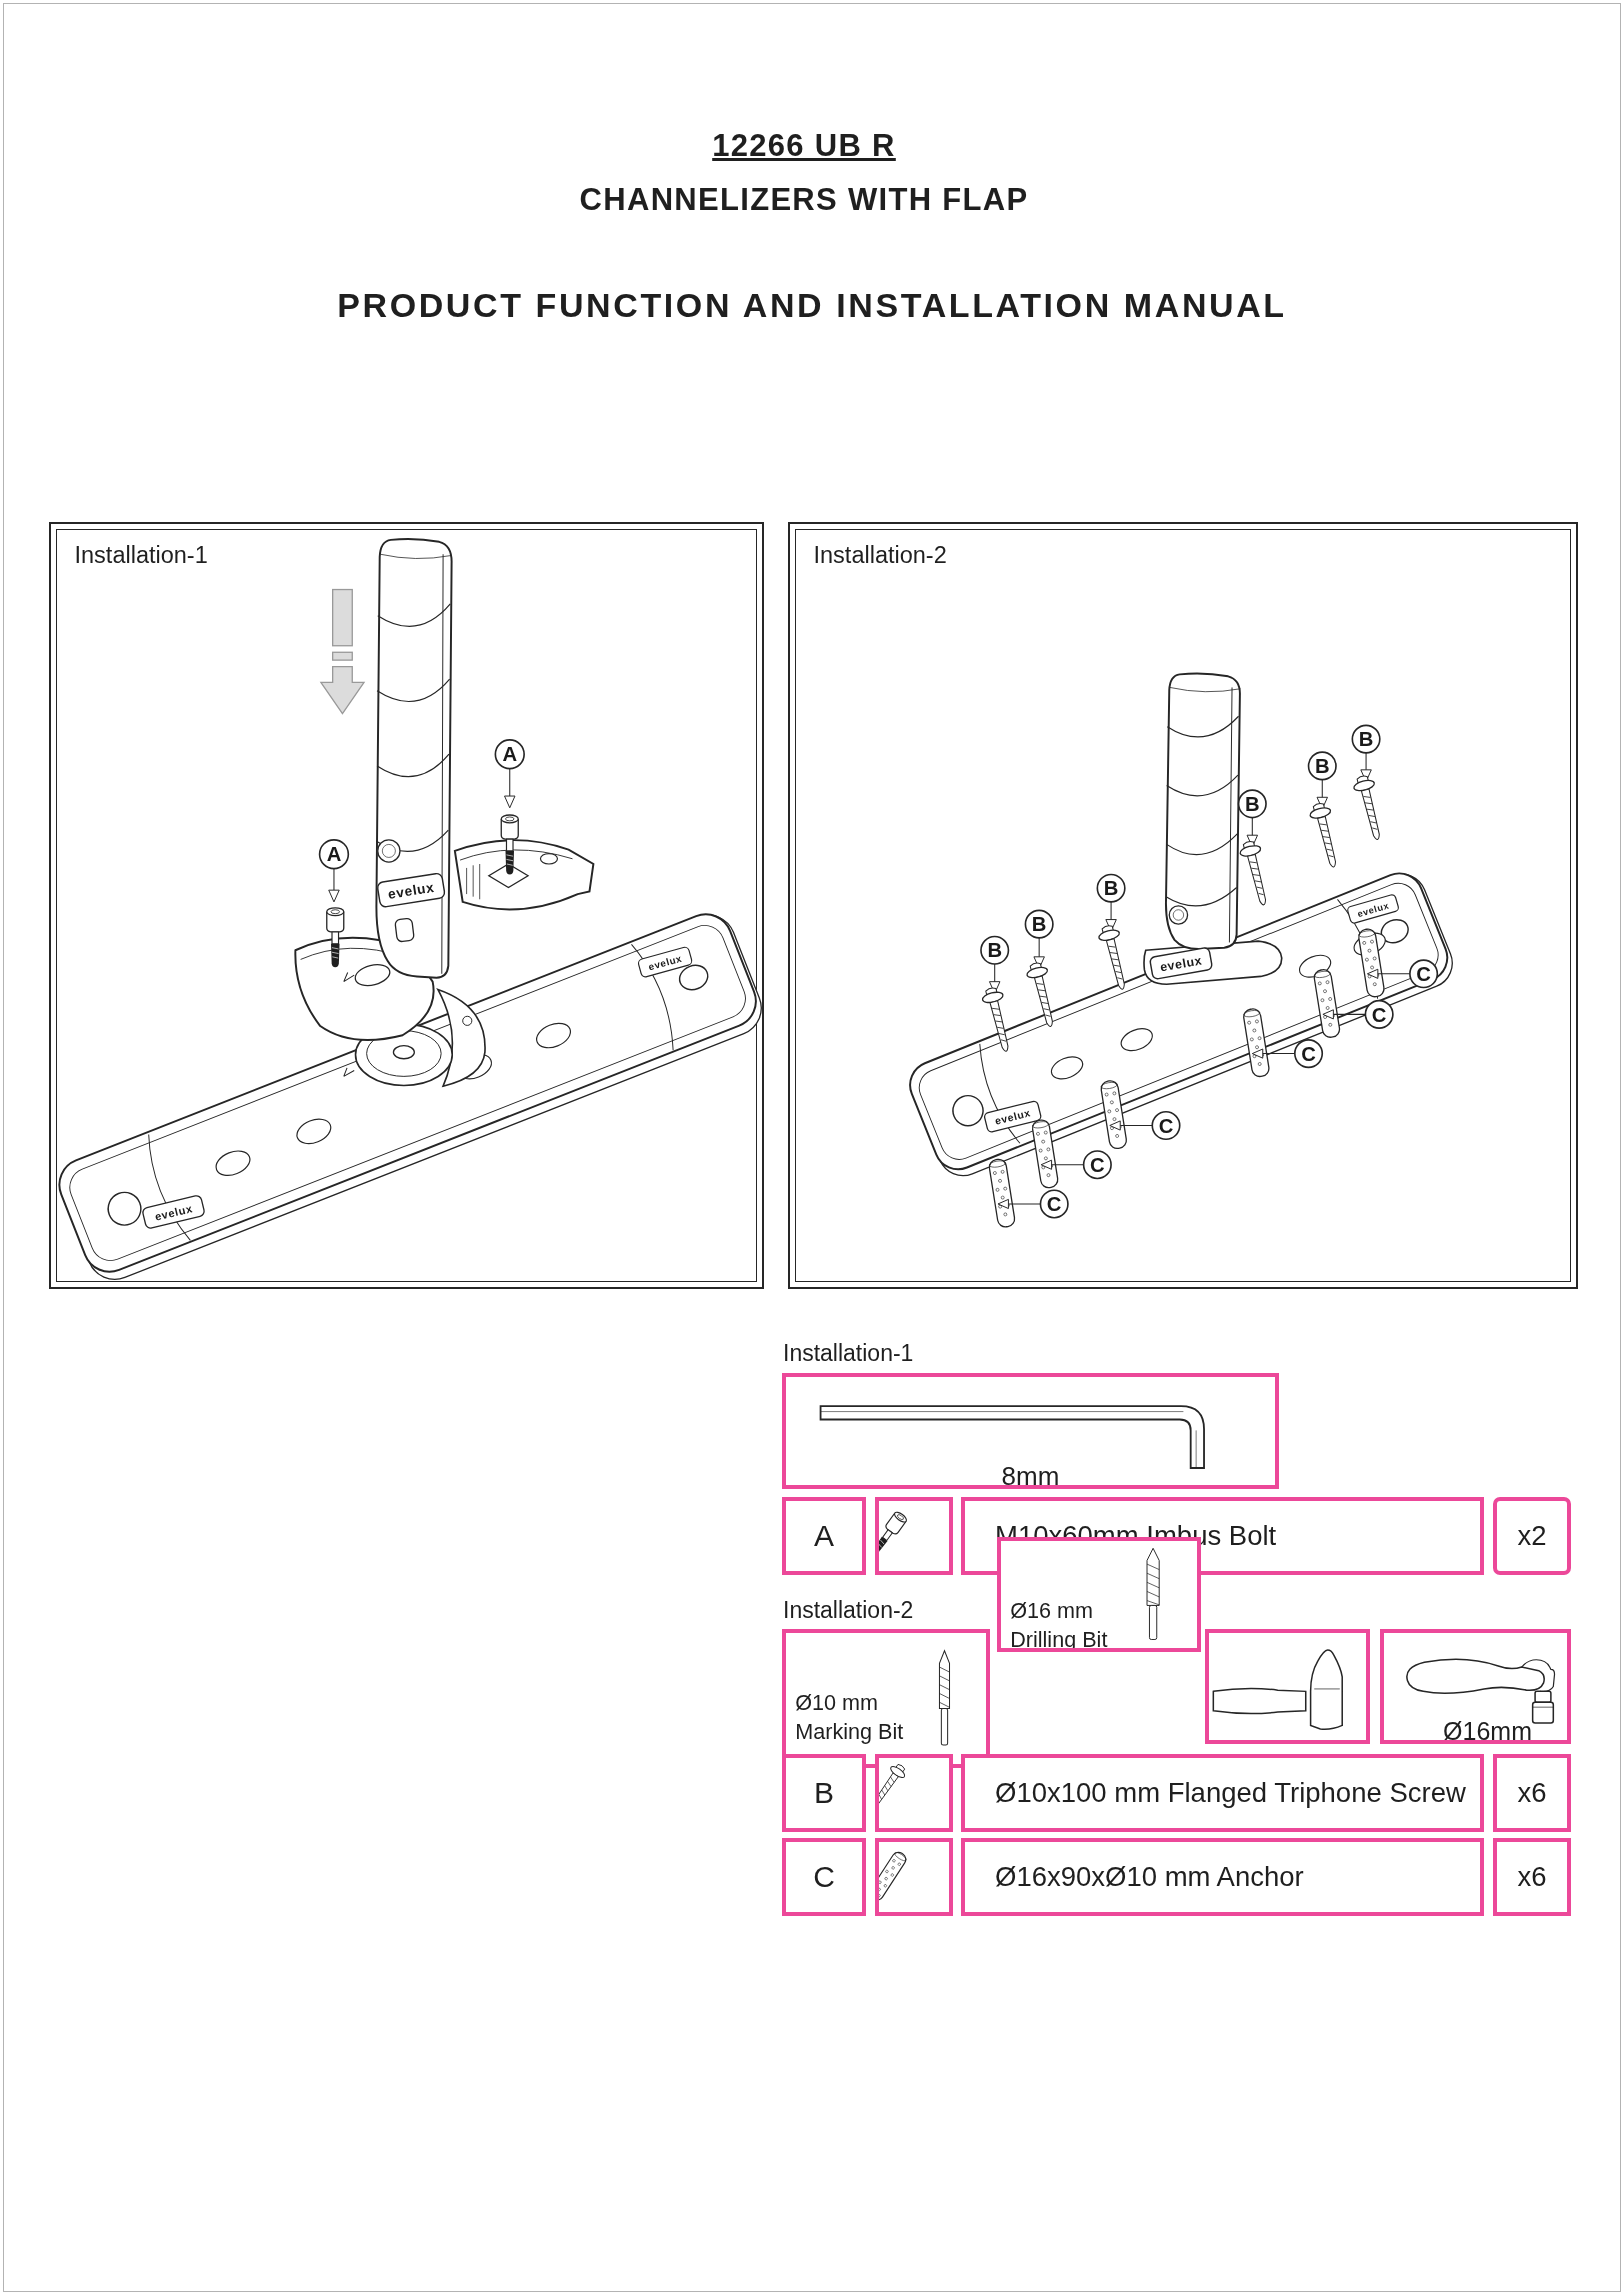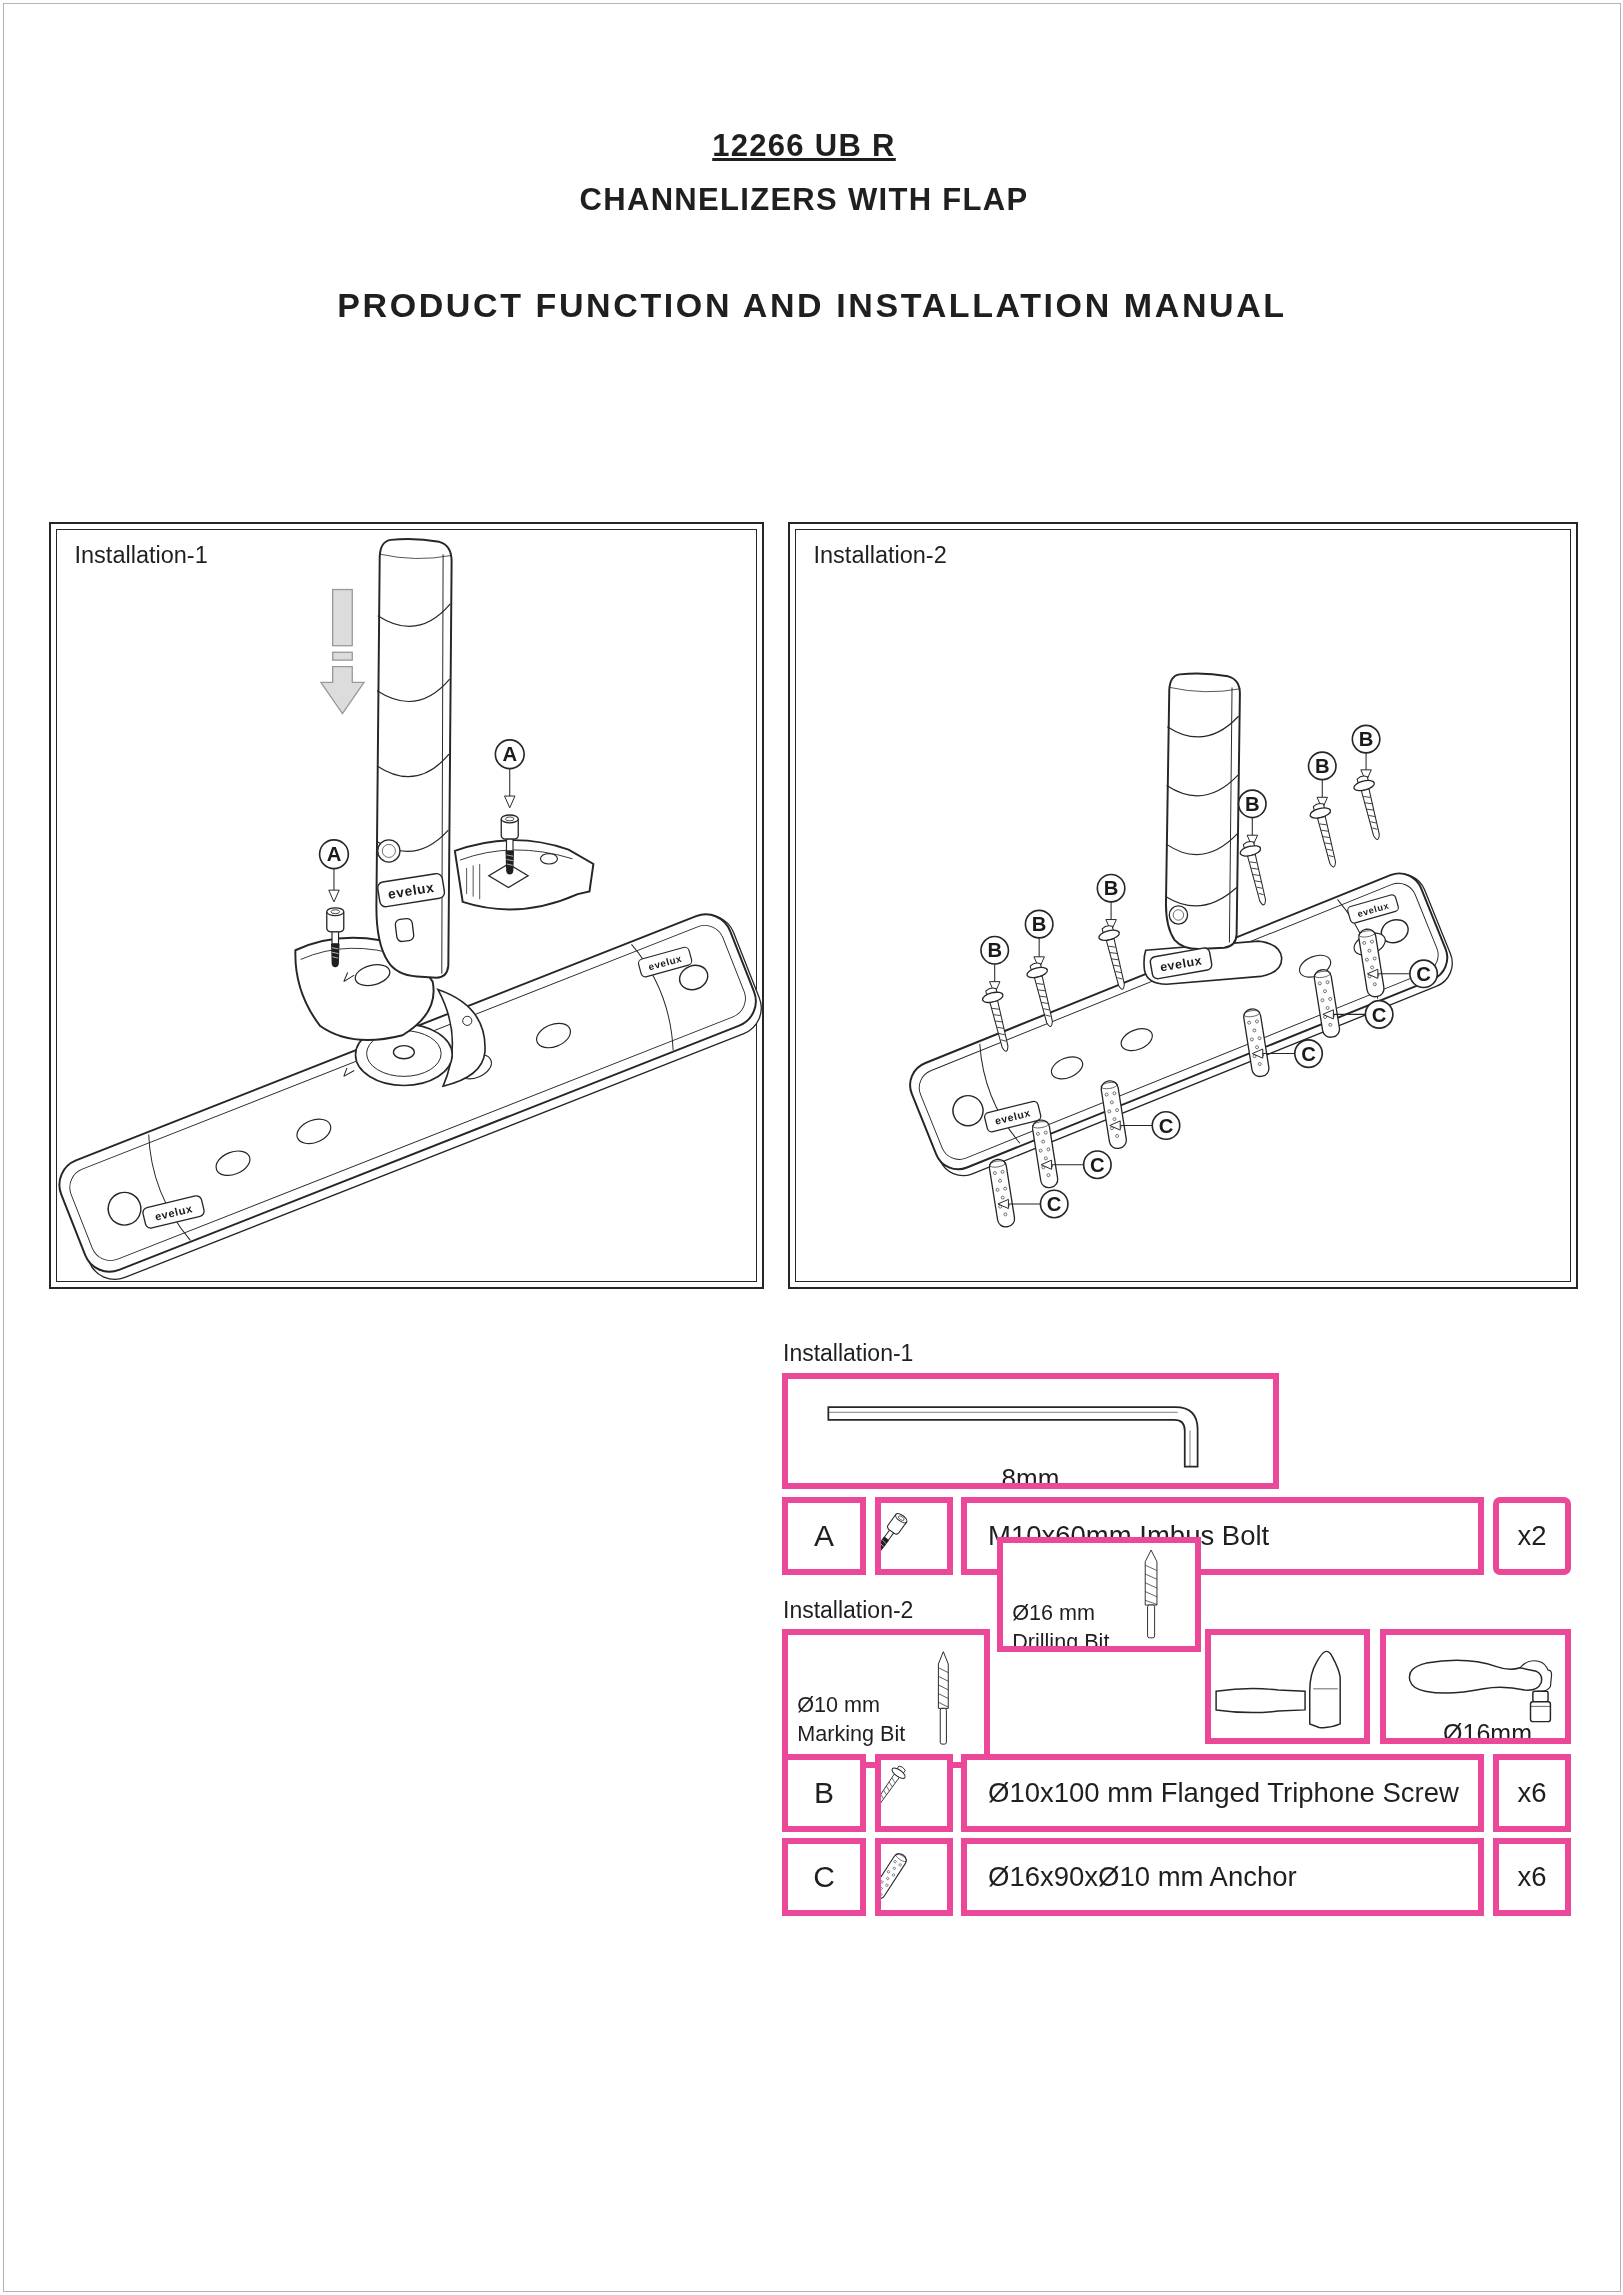--- a/index.html
+++ b/index.html
@@ -11,23 +11,23 @@
   .hdr2 { top:182px; font-size:31px; letter-spacing:1.3px; }
   .hdr3 { top:286px; font-size:34px; letter-spacing:2.6px; width:1624px; }
   .diagbox { position:absolute; border:2px solid #262626; background:#fff; }
   .diagbox .inner { position:absolute; inset:4.6px; border:1.3px solid #262626; }
   .diaglabel { position:absolute; left:23.5px; top:18.3px; font-size:23.5px; }
   .diagbox svg { position:absolute; left:0; top:0; width:100%; height:100%; }
   svg text { font-family:"Liberation Sans", sans-serif; fill:#1a1a1a; }
   .callout-letter { font-size:31px; font-weight:bold; text-anchor:middle; }
   .brandtext { font-weight:bold; text-anchor:middle; letter-spacing:1px; }
   .seclabel { position:absolute; font-size:23px; }
-  .cell { position:absolute; border:6px solid #ec4899; background:#fff; box-sizing:border-box; }
+  .cell { position:absolute; border:4px solid #ec4899; background:#fff; box-sizing:border-box; }
   .idcell { display:flex; align-items:center; justify-content:center; font-size:30px; }
-  .desccell { display:flex; align-items:center; padding-left:21px; font-size:27.5px; }
+  .desccell { display:flex; align-items:center; padding-left:30px; font-size:27.5px; }
   .qtycell { display:flex; align-items:center; justify-content:center; font-size:27.5px; }
   .toolcell { overflow:hidden; }
   .tooltext { position:absolute; left:9.2px; top:55px; font-size:21.6px; line-height:29px; }
   .sockettext { position:absolute; left:0; width:100%; top:84px; text-align:center; font-size:25px;padding-left:12px; }
   .allen8 { position:absolute; left:0; width:100%; top:84px; text-align:center; font-size:26px; }
 </style>
 </head>
 <body>
 
 <div class="page-frame"></div>

